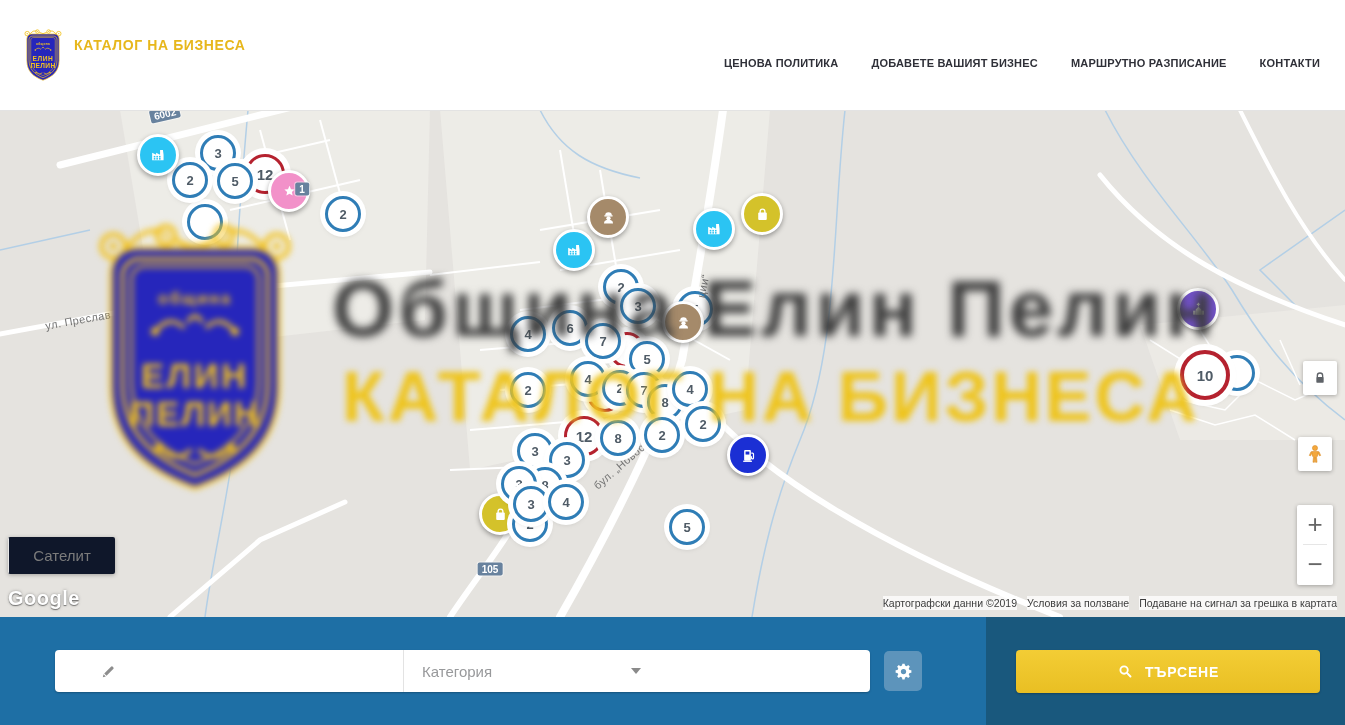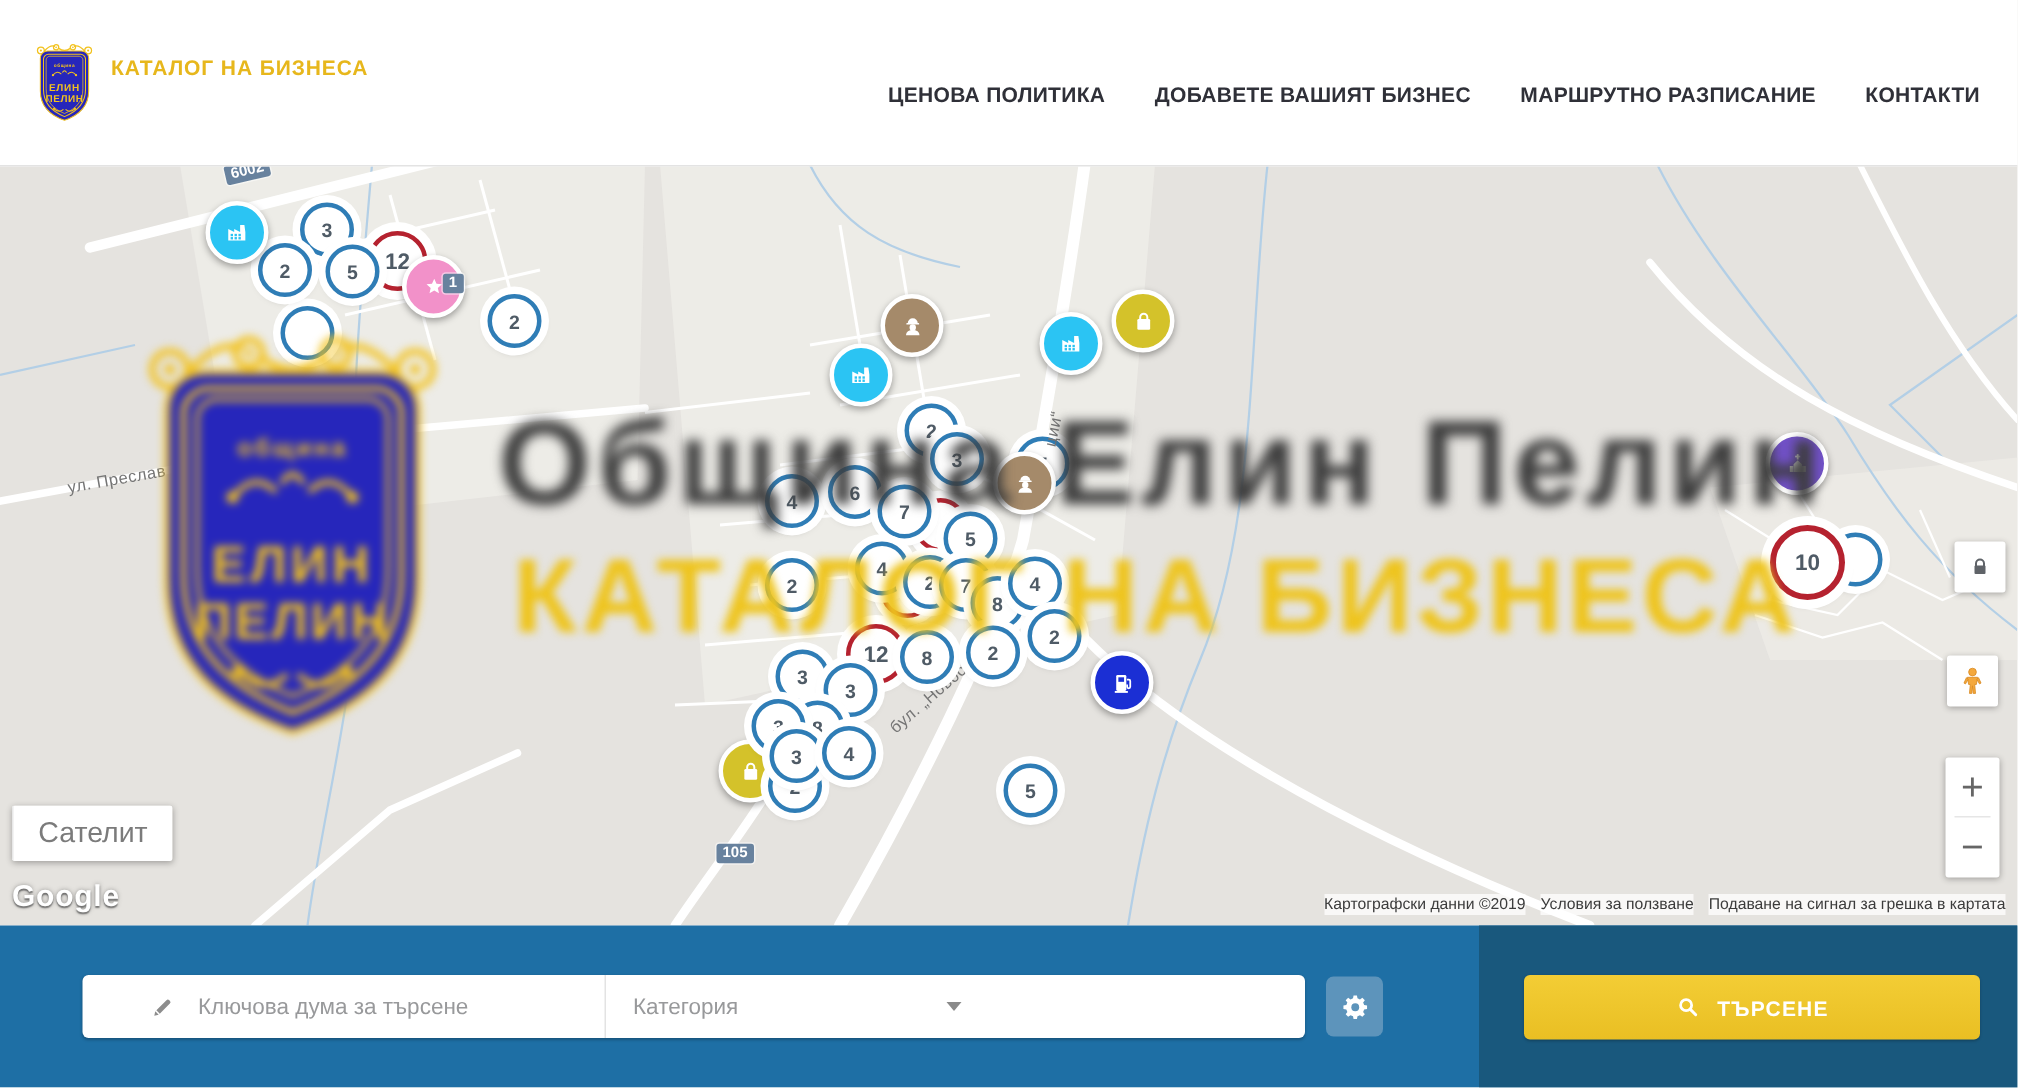--- a/index.html
+++ b/index.html
@@ -8,21 +8,21 @@
 
   
   .header{position:absolute;left:0;top:0;width:1345px;height:110px;background:#fff;
           border-bottom:1px solid #e3e3e3;z-index:20;}
   .logo{position:absolute;left:22px;top:27px;display:flex;align-items:flex-start;cursor:pointer;}
   .logo-crest{width:42px;height:56px;}
   .logo-text{margin-left:10px;padding-top:7px;}
   .logo-title{font-size:19px;font-weight:bold;color:#4a4a4a;letter-spacing:.2px;}
   .logo-sub{font-size:14px;font-weight:bold;color:#e7b71c;letter-spacing:.6px;margin-top:3px;}
   .nav{position:absolute;right:25px;top:0;height:110px;display:flex;align-items:center;gap:33px;padding-top:8px;}
-  .nav a{font-size:14px;font-weight:bold;color:#2f3038;text-decoration:none;letter-spacing:.2px;cursor:pointer;}
+  .nav a{font-size:11px;font-weight:bold;color:#2f3038;text-decoration:none;letter-spacing:.2px;cursor:pointer;}
 
   
   .map{position:absolute;left:0;top:110px;width:1345px;height:507px;background:#e5e3df;overflow:hidden;}
   .map svg.roads{position:absolute;left:0;top:0;z-index:1;}
   .markers{position:absolute;left:0;top:0;width:100%;height:100%;z-index:2;}
 
   .cluster{position:absolute;transform:translate(-50%,-50%);border-radius:50%;background:#fff;
            display:flex;align-items:center;justify-content:center;font-weight:bold;color:#4f5b66;
            cursor:pointer;}
   .pin{position:absolute;transform:translate(-50%,-50%);cursor:pointer;}
@@ -42,22 +42,22 @@
   .wm-line1{position:absolute;left:332px;top:153px;font-size:80px;font-weight:bold;color:#3c3c3c;
             letter-spacing:4px;white-space:nowrap;filter:blur(4px);z-index:3;}
   .wm-line2{position:absolute;left:342px;top:247px;font-size:70px;font-weight:bold;color:#eec41d;
             letter-spacing:3px;white-space:nowrap;filter:blur(3px);z-index:3;}
   .wm-crest{position:absolute;left:86px;top:103px;width:218px;height:288px;filter:blur(3px);z-index:3;}
   .wm-crest svg{width:100%;height:100%;}
 
   
   .maptype{position:absolute;left:8px;top:427px;height:37px;display:flex;z-index:6;
            box-shadow:0 1px 4px rgba(0,0,0,.3);border-radius:2px;overflow:hidden;}
-  .maptype .btn{background:#ffffff;height:37px;display:flex;align-items:center;justify-content:center;
-                font-size:19px;cursor:pointer;}
+  .maptype .btn{background:#0f172a;height:37px;display:flex;align-items:center;justify-content:center;
+                font-size:15px;cursor:pointer;}
   .maptype .btn.sat{width:106px;color:#7b7b7b;border-left:1px solid #e8e8e8;}
   .google-logo{position:absolute;left:8px;top:477px;font-size:20px;font-weight:bold;color:#fff;
                letter-spacing:.5px;z-index:6;cursor:pointer;
                text-shadow:0 1px 1px rgba(80,80,80,.7),0 0 3px rgba(80,80,80,.5);}
   .attrib{position:absolute;right:8px;top:486px;display:flex;gap:10px;z-index:6;}
   .attrib span{background:rgba(255,255,255,.75);font-size:10.5px;color:#3c3c3c;padding:1px 0;white-space:nowrap;}
   .ctrl{position:absolute;background:#fff;border-radius:2px;box-shadow:0 1px 4px rgba(0,0,0,.3);
         display:flex;align-items:center;justify-content:center;cursor:pointer;z-index:6;}
   .lock-btn{left:1303px;top:251px;width:34px;height:34px;}
   .pegman-btn{left:1298px;top:327px;width:34px;height:34px;}
@@ -512,21 +512,20 @@
     <div class="right-panel"></div>
 
     <div class="fieldgroup">
       <div class="fg-sec fg-keyword">
         <svg width="17" height="17" viewBox="0 0 24 24">
           <g fill="#8d8d8d">
             <path d="M4 20 l1-4.2 3.2 3.2 Z"></path>
             <path d="M6 14.8 L15.5 5.3 a1.8 1.8 0 0 1 2.6 0 l.6.6 a1.8 1.8 0 0 1 0 2.6 L9.2 18 Z"></path>
           </g>
         </svg>
-        <input type="text" placeholder="Ключова дума за търсене" style="">
       </div>
       <div class="fg-sec fg-select fg-cat">
         <span class="sel-text">Категория</span>
         <span class="caret"></span>
       </div>
     </div>
 
     <div class="gear-btn">
       <svg width="21" height="21" viewBox="0 0 24 24">
         <path fill="#fff" d="M10.7 3h2.6l.4 2.2 1.9.8 1.8-1.3 1.9 1.9-1.3 1.8.8 1.9 2.2.4v2.6l-2.2.4-.8 1.9 1.3 1.8-1.9 1.9-1.8-1.3-1.9.8-.4 2.2h-2.6l-.4-2.2-1.9-.8-1.8 1.3-1.9-1.9 1.3-1.8-.8-1.9L3 13.3v-2.6l2.2-.4.8-1.9-1.3-1.8 1.9-1.9 1.8 1.3 1.9-.8Z"></path>

